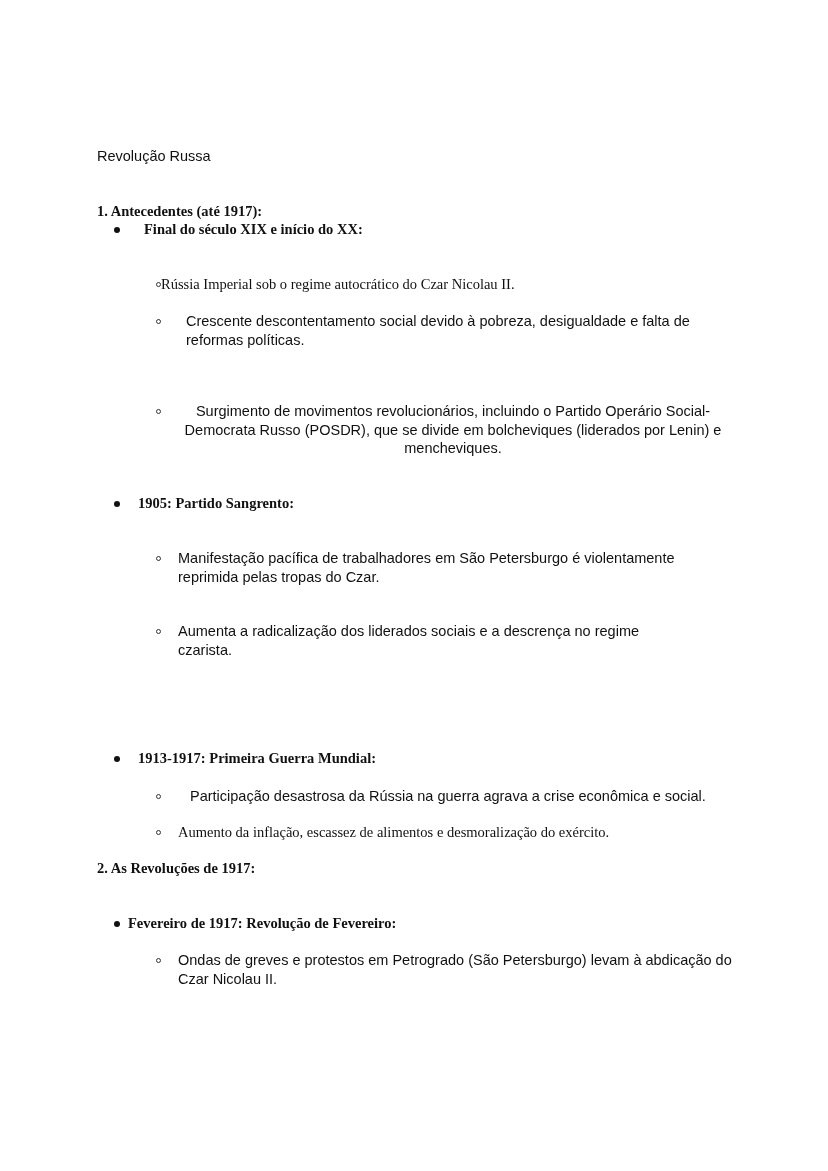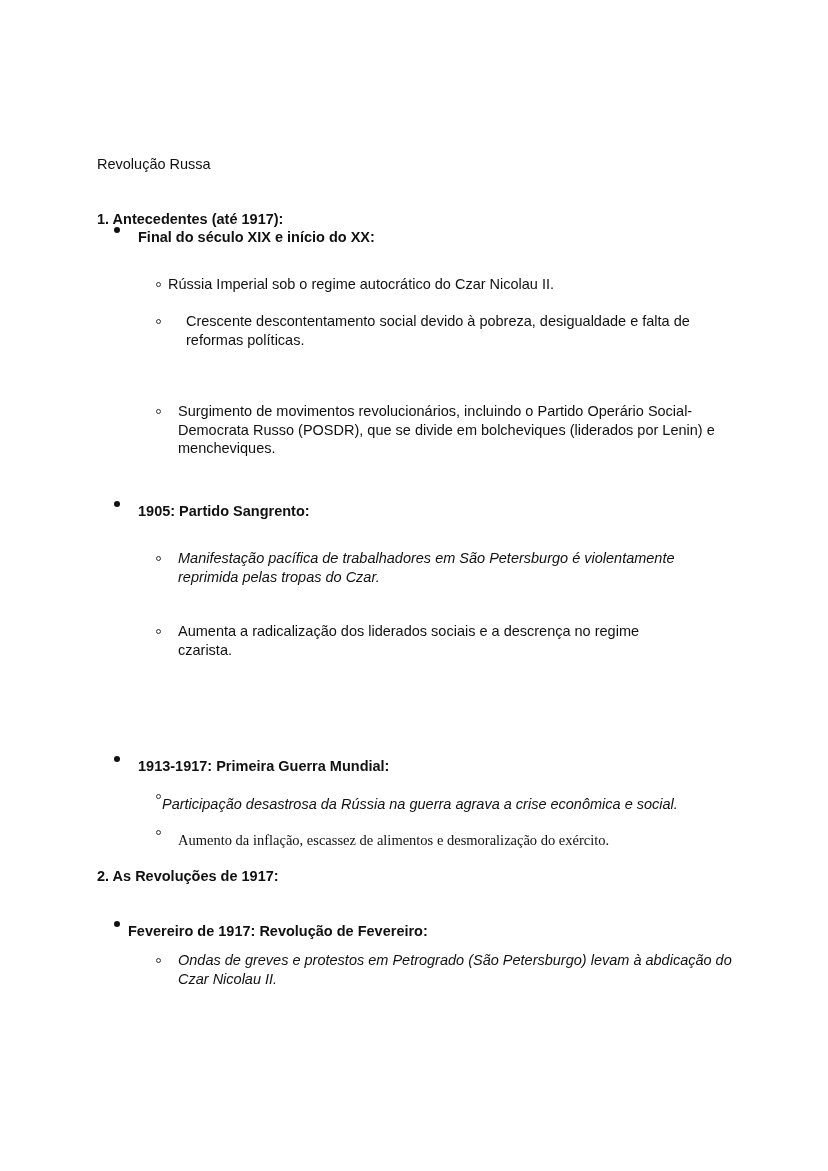--- a/index.html
+++ b/index.html
@@ -1,63 +1,63 @@
 <!DOCTYPE html>
 <html><head>
 <meta charset="utf-8">
 <style>
   html, body { margin:0; padding:0; }
   body { width:828px; height:1171px; background:#ffffff; position:relative; overflow:hidden;
          font-family:"Liberation Sans", sans-serif; color:#111111; font-size:14.5px; }
-  .abs { position:absolute; white-space:nowrap; line-height:18px;margin-top:8px; }
-  .bold { font-weight:bold; }
+  .abs { position:absolute; white-space:nowrap; line-height:18px; }
+  .bold { font-weight:bold;font-family:Liberation Serif, serif; }
   .bullet { position:absolute; width:6px; height:6px; border-radius:50%; background:#111; }
   .circle { position:absolute; width:5px; height:5px; border-radius:50%; border:1px solid #333; box-sizing:border-box; }
   .multi { position:absolute; line-height:18.5px; width:560px; white-space:normal; }
 </style>
 </head>
 <body>
 
 <div>
 
   <div class="abs" style="left:97px;top:147px;">Revolução Russa</div>
 
   <div class="abs bold" style="left:97px;top:202px;">1. Antecedentes (até 1917):</div>
 
   <div class="bullet" style="left:114px;top:227px;"></div>
-  <div class="abs bold" style="left:138px;top:220px;">Final do século XIX e início do XX:</div>
+  <div class="abs bold" style="left:144px;top:220px;">Final do século XIX e início do XX:</div>
 
   <div class="circle" style="left:156px;top:282px;"></div>
-  <div class="multi" style="left:168px;top:275px;">Rússia Imperial sob o regime autocrático do Czar Nicolau II.</div>
+  <div class="multi" style="left:161px;top:275px;font-family:Liberation Serif, serif;">Rússia Imperial sob o regime autocrático do Czar Nicolau II.</div>
 
   <div class="circle" style="left:156px;top:319px;"></div>
   <div class="multi" style="left:186px;top:312px;width:530px;">Crescente descontentamento social devido à pobreza, desigualdade e falta de reformas políticas.</div>
 
   <div class="circle" style="left:156px;top:409px;"></div>
-  <div class="multi" style="left:178px;top:402px;width:550px;">Surgimento de movimentos revolucionários, incluindo o Partido Operário Social-Democrata Russo (POSDR), que se divide em bolcheviques (liderados por Lenin) e mencheviques.</div>
+  <div class="multi" style="left:178px;top:402px;width:550px;text-align:center;">Surgimento de movimentos revolucionários, incluindo o Partido Operário Social-Democrata Russo (POSDR), que se divide em bolcheviques (liderados por Lenin) e mencheviques.</div>
 
   <div class="bullet" style="left:114px;top:501px;"></div>
   <div class="abs bold" style="left:138px;top:494px;">1905: Partido Sangrento:</div>
 
   <div class="circle" style="left:156px;top:556px;"></div>
-  <div class="multi" style="left:178px;top:549px;width:520px;font-style:italic;">Manifestação pacífica de trabalhadores em São Petersburgo é violentamente reprimida pelas tropas do Czar.</div>
+  <div class="multi" style="left:178px;top:549px;width:520px;">Manifestação pacífica de trabalhadores em São Petersburgo é violentamente reprimida pelas tropas do Czar.</div>
 
   <div class="circle" style="left:156px;top:629px;"></div>
   <div class="multi" style="left:178px;top:622px;width:510px;">Aumenta a radicalização dos liderados sociais e a descrença no regime czarista.</div>
 
   <div class="bullet" style="left:114px;top:756px;"></div>
   <div class="abs bold" style="left:138px;top:749px;">1913-1917: Primeira Guerra Mundial:</div>
 
   <div class="circle" style="left:156px;top:794px;"></div>
-  <div class="abs" style="left:162px;top:787px;font-style:italic;">Participação desastrosa da Rússia na guerra agrava a crise econômica e social.</div>
+  <div class="abs" style="left:190px;top:787px;">Participação desastrosa da Rússia na guerra agrava a crise econômica e social.</div>
 
   <div class="circle" style="left:156px;top:830px;"></div>
   <div class="abs" style="left:178px;top:823px;font-family:Liberation Serif, serif;">Aumento da inflação, escassez de alimentos e desmoralização do exército.</div>
 
   <div class="abs bold" style="left:97px;top:859px;">2. As Revoluções de 1917:</div>
 
   <div class="bullet" style="left:114px;top:921px;"></div>
   <div class="abs bold" style="left:128px;top:914px;">Fevereiro de 1917: Revolução de Fevereiro:</div>
 
   <div class="circle" style="left:156px;top:958px;"></div>
-  <div class="multi" style="left:178px;top:951px;width:560px;font-style:italic;">Ondas de greves e protestos em Petrogrado (São Petersburgo) levam à abdicação do Czar Nicolau II.</div>
+  <div class="multi" style="left:178px;top:951px;width:560px;">Ondas de greves e protestos em Petrogrado (São Petersburgo) levam à abdicação do Czar Nicolau II.</div>
 
 </div>
 
 </body></html>

